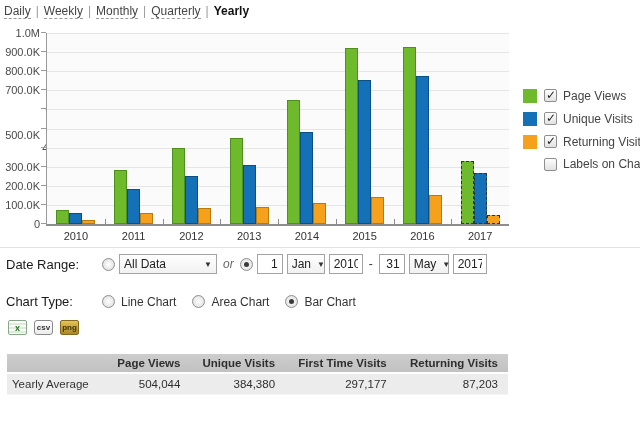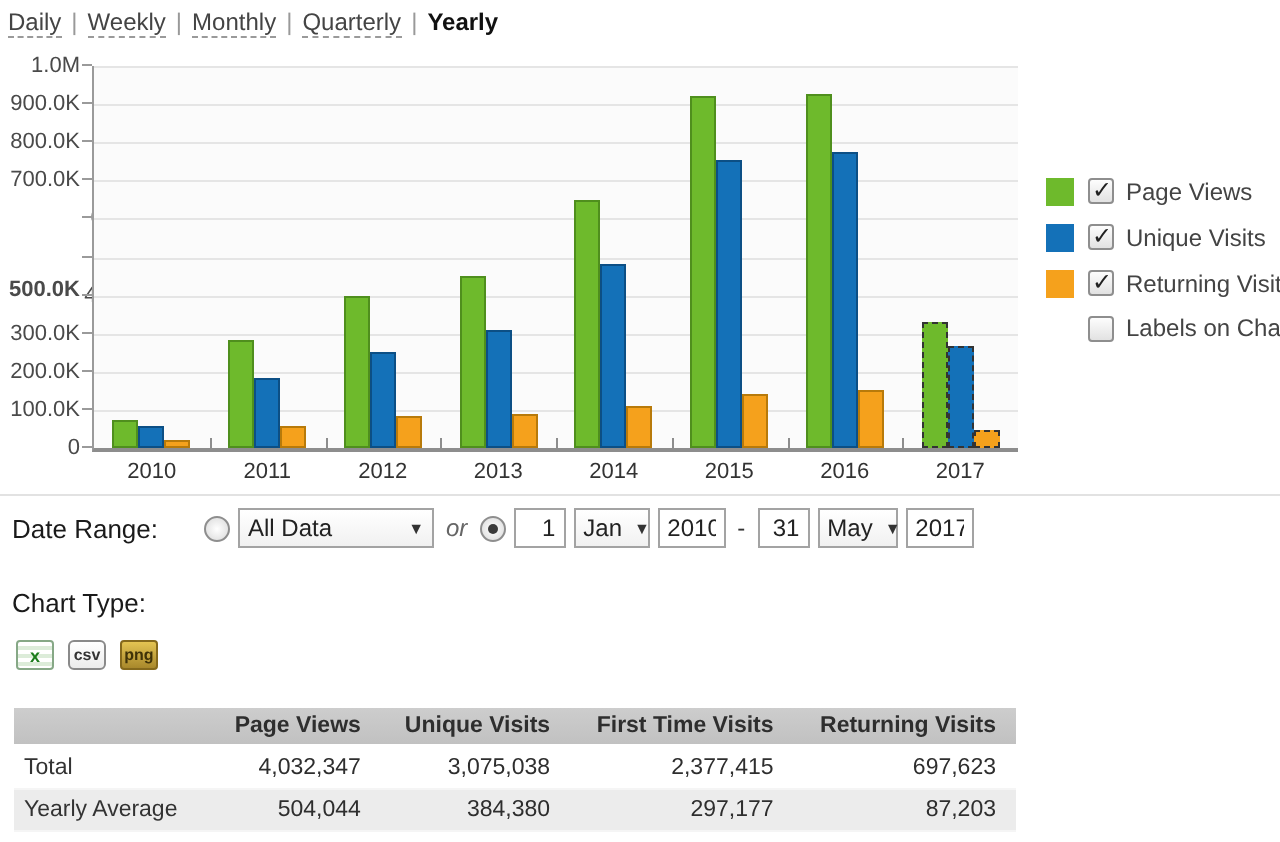--- a/index.html
+++ b/index.html
@@ -69,21 +69,21 @@
 
 <div class="nav"><span class="navitem link">Daily</span><span class="sep">|</span><span class="navitem link">Weekly</span><span class="sep">|</span><span class="navitem link">Monthly</span><span class="sep">|</span><span class="navitem link">Quarterly</span><span class="sep">|</span><span class="navitem active">Yearly</span></div>
 
 <div>
   <div id="ylabels">
       <div class="ylabel" style="left: 0px; top: 218px;">0</div>
       <div class="ylabel" style="left: 0px; top: 198.9px;">100.0K</div>
       <div class="ylabel" style="left: 0px; top: 179.8px;">200.0K</div>
       <div class="ylabel" style="left: 0px; top: 160.7px;">300.0K</div>
       <div class="ylabel" style="left: 0px; top: 141.6px; margin-left: 37px;">400.0K</div>
-      <div class="ylabel" style="left: 0px; top: 139px; font-weight: bold;">500.0K</div>
+      <div class="ylabel" style="left: 0px; top: 129px;">500.0K</div>
       <div class="ylabel" style="left: 0px; top: 103.4px; margin-left: 40px;">600.0K</div>
       <div class="ylabel" style="left: 0px; top: 84.3px;">700.0K</div>
       <div class="ylabel" style="left: 0px; top: 65.2px;">800.0K</div>
       <div class="ylabel" style="left: 0px; top: 46.1px;">900.0K</div>
       <div class="ylabel" style="left: 0px; top: 27px;">1.0M</div>
     </div>
   <div class="plot" id="plot">
       <div class="ytick" style="top: 190px;"></div>
       <div class="ytick" style="top: 170.9px;"></div>
       <div class="ytick" style="top: 151.8px;"></div>
@@ -196,46 +196,53 @@
   <span class="sel" style="width:40px">
     <span>May</span>
     <span class="arrow">▼</span>
   </span>
   <span class="gap"></span>
   <input class="tinput" style="width: 34px;" value="2017">
 </div>
 
 <div class="crow" style="top:294px">
   <span class="ctl-label">Chart Type:</span>
+  <span id="chart-type-options" style="display:inline-flex;align-items:center">
+      <span class="ct-opt">
+        <span class="radio"></span>
+        <span class="olabel">Line Chart</span>
+      </span>
+      <span class="ct-opt">
+        <span class="radio"></span>
+        <span class="olabel">Area Chart</span>
+      </span>
+      <span class="ct-opt">
+        <span class="radio checked"></span>
+        <span class="olabel">Bar Chart</span>
+      </span>
+    </span>
 </div>
 
 <div class="exports" id="exports">
     <span class="eicon xls">x</span>
     <span class="eicon csv">csv</span>
     <span class="eicon png">png</span>
   </div>
 
 <table class="summary">
   <thead>
       <tr id="thead-row">
         <th></th>
         <th>Page Views</th>
         <th>Unique Visits</th>
         <th>First Time Visits</th>
         <th>Returning Visits</th>
       </tr>
     </thead>
   <tbody id="tbody">
-      <tr>
-        <td>Total</td>
-        <td>4,032,347</td>
-        <td>3,075,038</td>
-        <td>2,377,415</td>
-        <td>697,623</td>
-      </tr>
       <tr class="alt">
         <td>Yearly Average</td>
         <td>504,044</td>
         <td>384,380</td>
         <td>297,177</td>
         <td>87,203</td>
       </tr>
     </tbody>
 </table>
 

